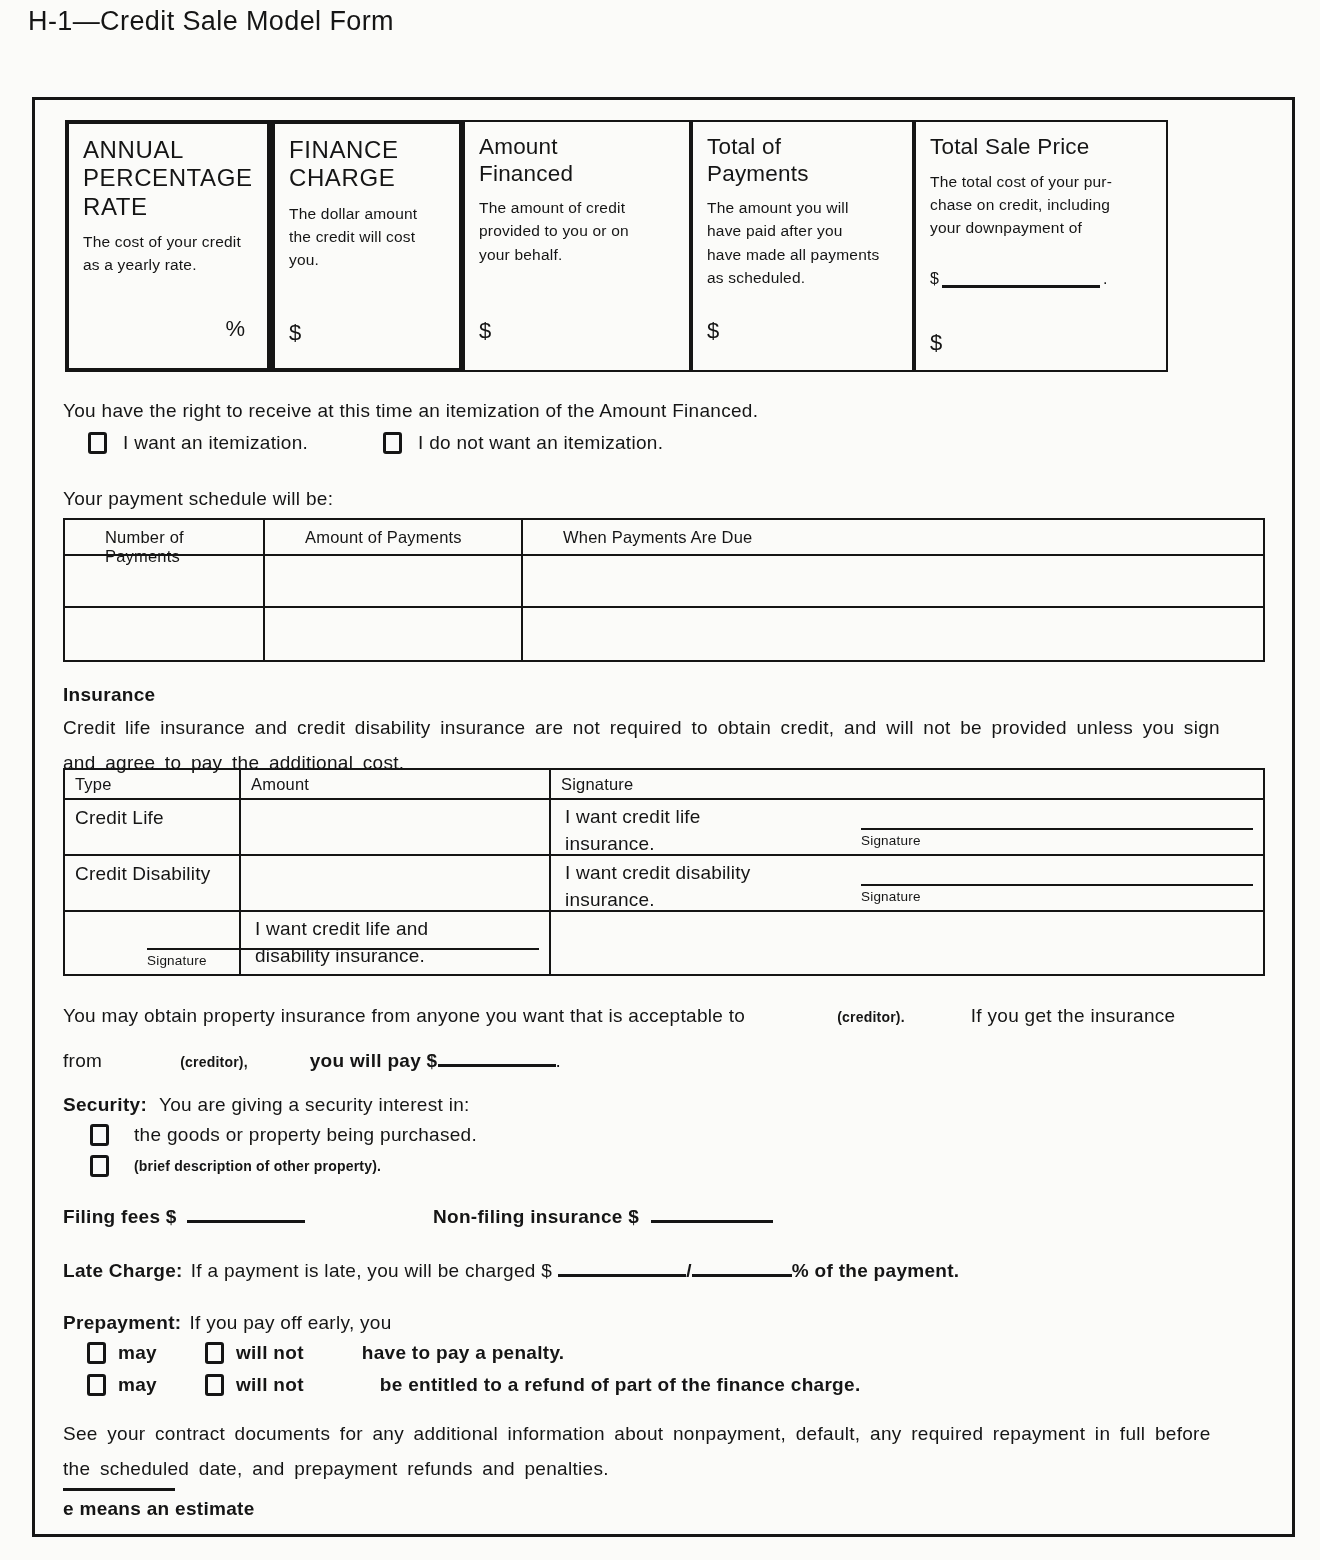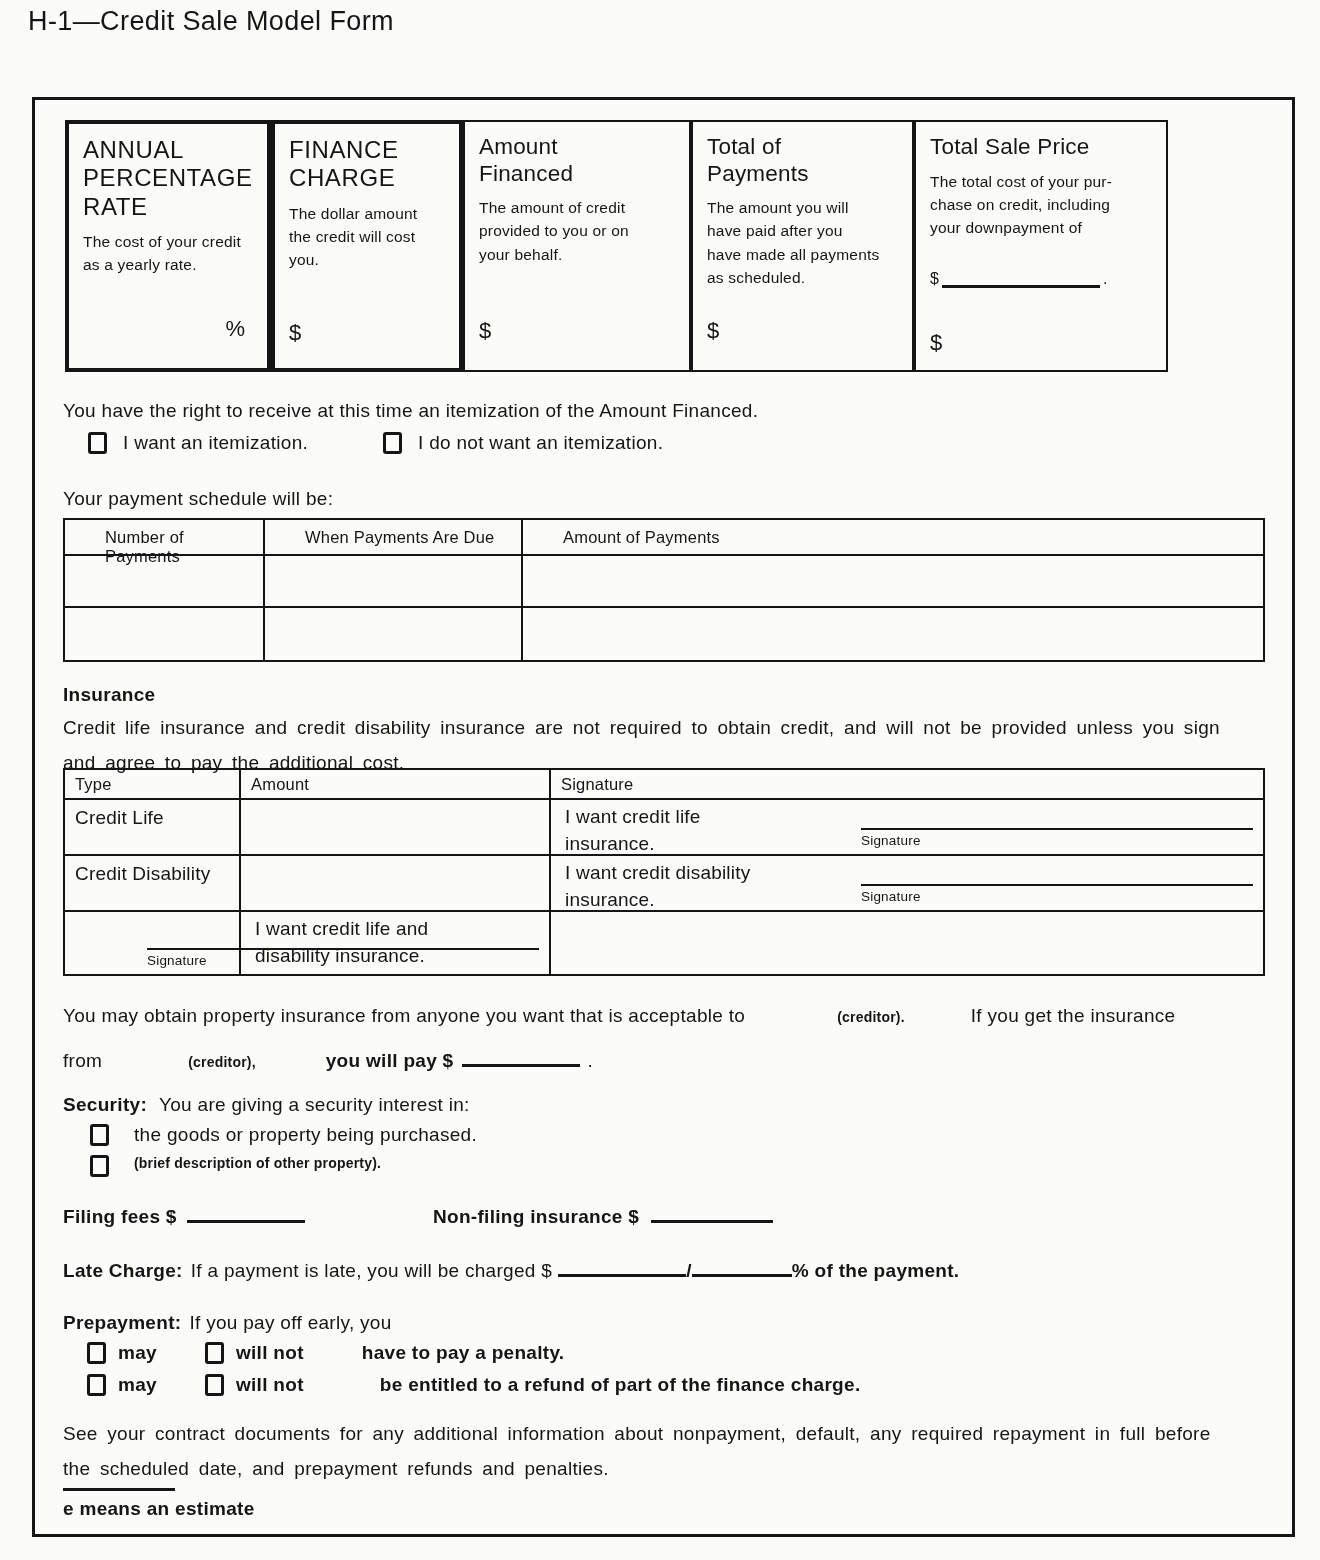--- a/index.html
+++ b/index.html
@@ -20,21 +20,21 @@
   .fb-sym{position:absolute;font-size:22px;left:14px;top:196px;}
   .fb1 .fb-sym{left:auto;right:22px;top:192px;}
   .fb5 .fb-sym{top:208px;}
   .fb5-dp{position:absolute;left:14px;top:148px;font-size:16px;display:flex;align-items:flex-end;}
 
   
   .t{font-size:19px;letter-spacing:.3px;}
   .b{font-weight:bold;}
   .sm{font-size:14px;font-weight:bold;letter-spacing:.2px;}
   .abs{position:absolute;}
-  .row{position:absolute;display:flex;align-items:flex-start;}
+  .row{position:absolute;display:flex;align-items:center;}
   .cb{width:13px;height:16px;border:3px solid #151515;border-radius:3px;display:inline-block;flex:none;}
   .blank{display:inline-block;border-bottom:3px solid #151515;height:14px;}
   .pre{white-space:pre-line;}
 
   
   .ps-table{position:absolute;left:28px;top:418px;width:1202px;box-sizing:border-box;
             border:2.5px solid #151515;display:grid;grid-template-columns:200px 258px 1fr;
             grid-template-rows:36px 52px 52px;}
   .ps-table>div{border-right:2px solid #151515;border-bottom:2px solid #151515;box-sizing:border-box;padding-left:40px;}
   .ps-table>div:nth-child(3n){border-right:none;}
@@ -122,22 +122,22 @@
       <span class="t" style="margin-left:16px;">I want an itemization.</span>
     </div>
     <div class="row" style="left:348px;top:332px;">
       <span class="cb"></span>
       <span class="t" style="margin-left:16px;">I do not want an itemization.</span>
     </div>
 
     <div class="abs t" style="left:28px;top:388px;">Your payment schedule will be:</div>
     <div class="ps-table">
       <div class="ps-h">Number of Payments</div>
+      <div class="ps-h">Amount of Payments</div>
       <div class="ps-h">When Payments Are Due</div>
-      <div class="ps-h">Amount of Payments</div>
       <div></div>
       <div></div>
       <div></div>
       <div></div>
       <div></div>
       <div></div>
     </div>
 
     <div class="abs t b" style="left:28px;top:584px;">Insurance</div>
     <div class="abs t pre para" style="left:28px;top:610px;width:1208px;">Credit life insurance and credit disability insurance are not required to obtain credit, and will not be provided unless you sign
@@ -179,21 +179,21 @@
           <div class="sig-label">Signature</div>
         </div>
       </div>
     </div>
 
     <div class="row" style="left:28px;top:905px;align-items:baseline;">
       <span class="t">You may obtain property insurance from anyone you want that is acceptable to</span>
       <span class="sm" style="margin-left:92px;">(creditor).</span>
       <span class="t" style="margin-left:66px;">If you get the insurance</span>
     </div>
-    <div class="row" style="left:28px;top:950px;align-items:baseline;gap:8px;">
+    <div class="row" style="left:28px;top:950px;align-items:baseline;">
       <span class="t">from</span>
       <span class="sm" style="margin-left:78px;">(creditor),</span>
       <span class="t b" style="margin-left:62px;">you will pay $</span>
       <span class="blank" style="width:118px;"></span>
       <span class="t">.</span>
     </div>
 
     <div class="row" style="left:28px;top:994px;align-items:baseline;">
       <span class="t b">Security:</span>
       <span class="t" style="margin-left:12px;">You are giving a security interest in:</span>

